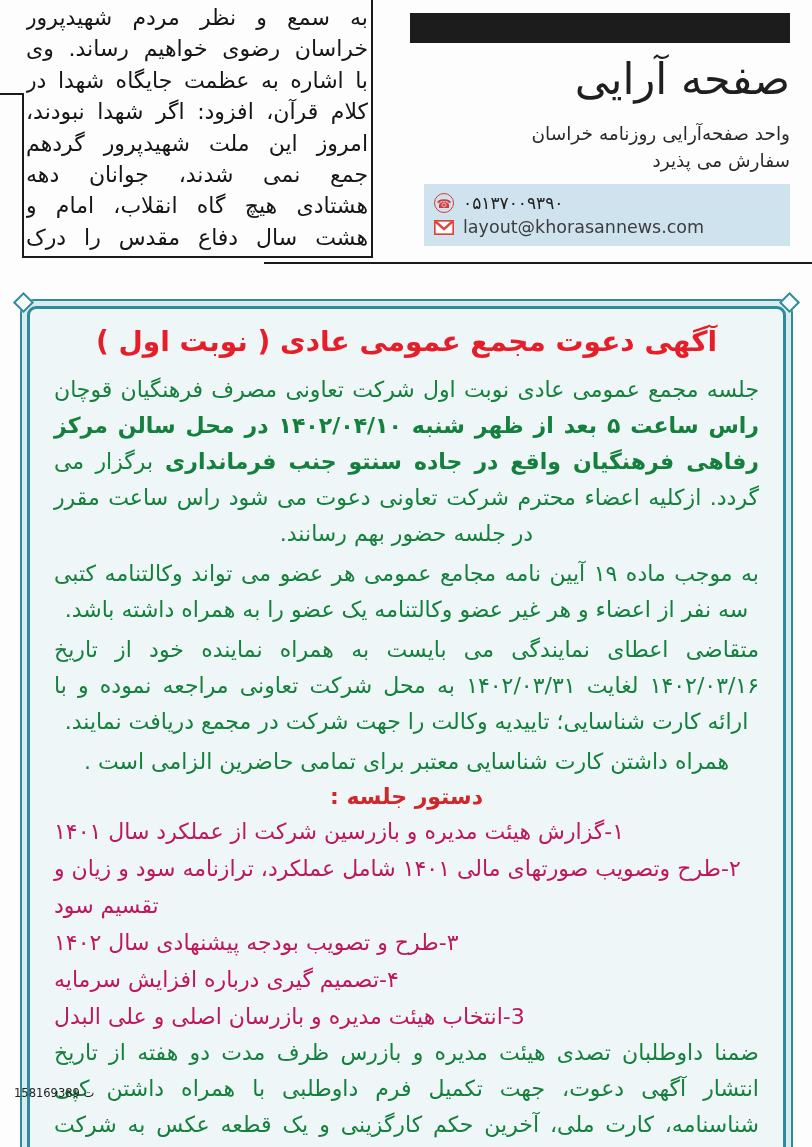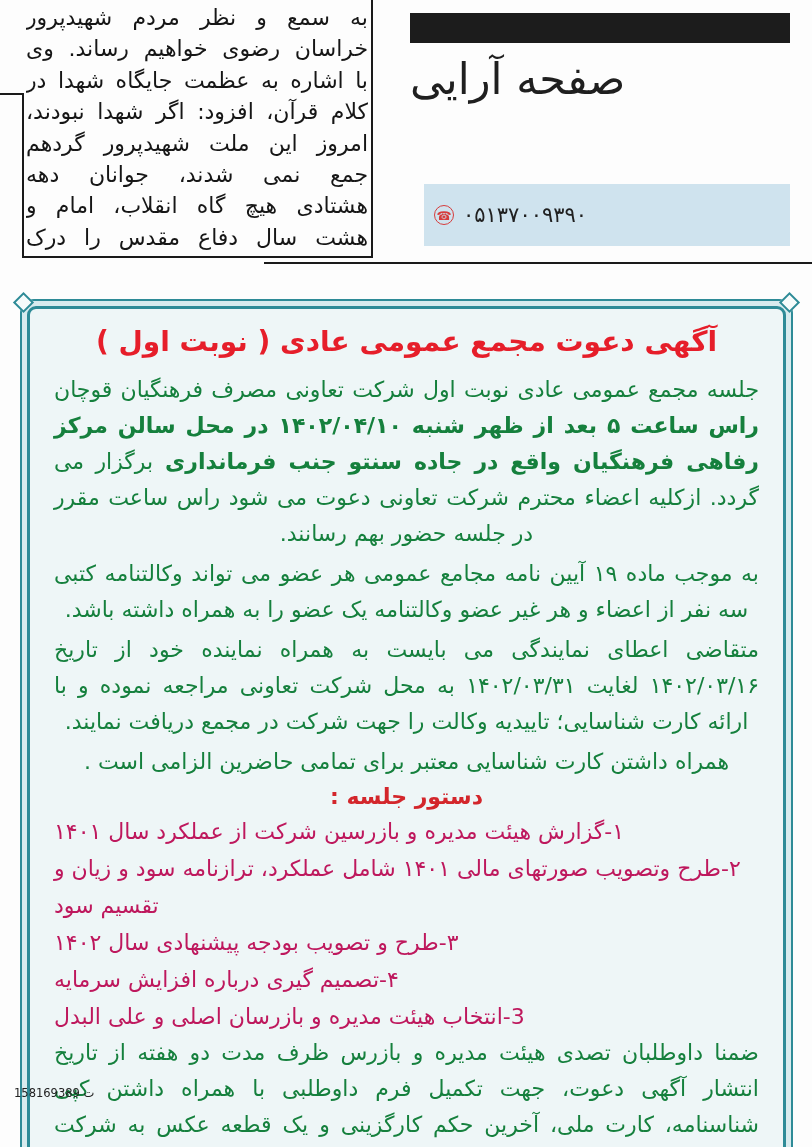--- a/index.html
+++ b/index.html
@@ -19,38 +19,38 @@
   .rule-v-right { left: 371px; top: 0; width: 2px; height: 258px; }
   .rule-h-bottom { left: 22px; top: 256px; width: 351px; height: 2px; }
   .rule-v-left { left: 22px; top: 93px; width: 2px; height: 165px; }
   .rule-h-stub { left: 0; top: 93px; width: 24px; height: 2px; }
   .rule-h-right-col { left: 264px; top: 262px; width: 548px; height: 2px; }
 
   
   .black-bar { position: absolute; left: 410px; top: 13px; width: 380px; height: 30px; background: #1c1c1c; }
   .masthead-title {
     position: absolute; left: 410px; top: 54px; width: 380px;
-    direction: rtl; text-align: left; font-size: 43px; color: #1f1f1f;
+    direction: rtl; text-align: right; font-size: 43px; color: #1f1f1f;
   }
   .masthead-sub {
     position: absolute; left: 410px; top: 120px; width: 380px;
     direction: rtl; text-align: right; font-size: 18.5px; line-height: 27px; color: #2b2b2b;
   }
   .contact-box {
     position: absolute; left: 424px; top: 184px; width: 366px; height: 62px;
     background: #cfe3ee; box-sizing: border-box; padding: 5px 10px;
     display: flex; flex-direction: column; justify-content: space-evenly;
   }
   .contact-row { display: flex; align-items: center; gap: 9px; direction: ltr; }
   .phone-ic {
     width: 20px; height: 20px; border: 1.6px solid #d63c3c; border-radius: 50%;
     color: #d63c3c; font-size: 12px; line-height: 20px; text-align: center;
     box-sizing: border-box; flex: 0 0 auto;
   }
-  .phone-num { font-size: 21px; color: #202020; letter-spacing: 2px; }
+  .phone-num { font-size: 17px; color: #202020; letter-spacing: 2px; }
   .email-txt { font-size: 17.5px; color: #3c3c3c; }
 
   
   .ad-outer {
     position: absolute; left: 20px; top: 299px; width: 773px; height: 892px;
     border: 2px solid #2e8b97; border-radius: 14px; background: #d8ebee;
     box-sizing: border-box;
   }
   .ad-inner {
     position: absolute; left: 5px; top: 5px; right: 5px; bottom: 5px;
@@ -92,24 +92,37 @@
 <div class="page">
 
   <div class="clip-text">به سمع و نظر مردم شهیدپرور خراسان رضوی خواهیم رساند. وی با اشاره به عظمت جایگاه شهدا در کلام قرآن، افزود: اگر شهدا نبودند، امروز این ملت شهیدپرور گردهم جمع نمی شدند، جوانان دهه هشتادی هیچ گاه انقلاب، امام و هشت سال دفاع مقدس را درک نکردند و</div>
   <div class="rule rule-v-right"></div>
   <div class="rule rule-h-bottom"></div>
   <div class="rule rule-v-left"></div>
   <div class="rule rule-h-stub"></div>
 
   <div class="black-bar"></div>
   <div class="masthead-title">صفحه آرایی</div>
+  <div class="masthead-sub">
+    <div>واحد صفحه‌آرایی روزنامه خراسان</div>
+    <div>سفارش می پذیرد</div>
+  </div>
   <div class="contact-box">
     <div class="contact-row">
       <span class="phone-ic">☎</span>
       <span class="phone-num">۰۵۱۳۷۰۰۹۳۹۰</span>
+    </div>
+    <div class="contact-row">
+      <span style="display:flex;flex:0 0 auto;">
+        <svg width="20" height="15" viewBox="0 0 24 18">
+          <rect x="1" y="1" width="22" height="16" fill="#ffffff" stroke="#e14235" stroke-width="2"></rect>
+          <path d="M2 2 L12 11 L22 2" fill="none" stroke="#e14235" stroke-width="3"></path>
+        </svg>
+      </span>
+      <span class="email-txt">layout@khorasannews.com</span>
     </div>
   </div>
   <div class="rule rule-h-right-col"></div>
 
   <div class="ad-outer">
     <div class="knob tl"></div>
     <div class="knob tr"></div>
     <div class="knob bl"></div>
     <div class="knob br"></div>
 

